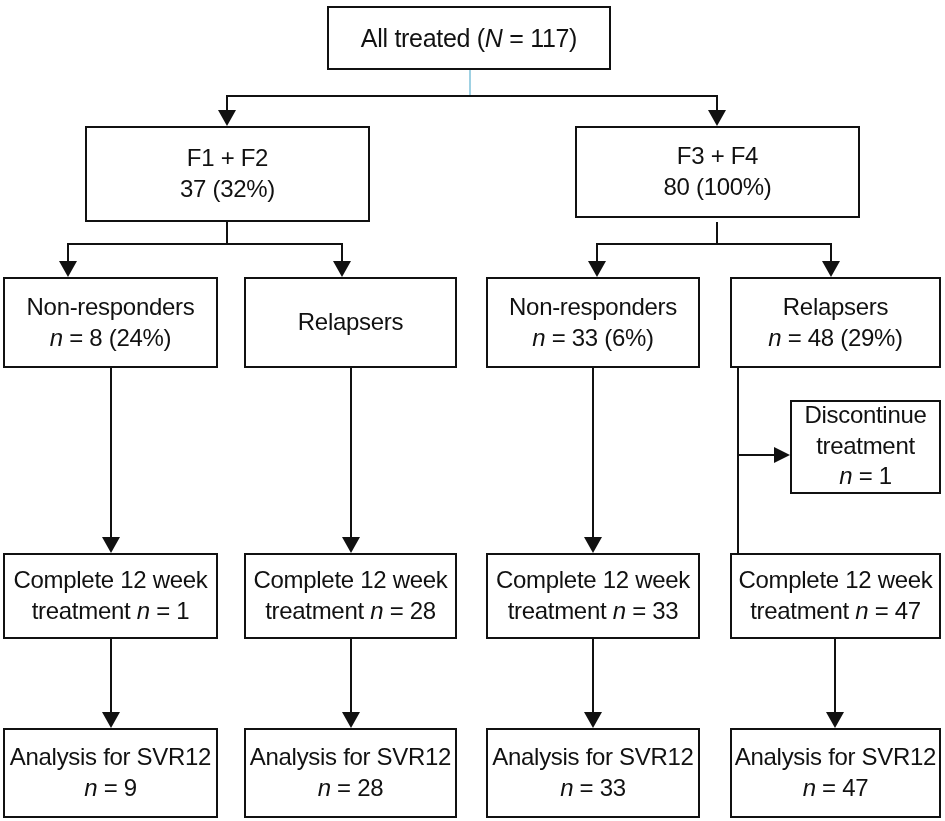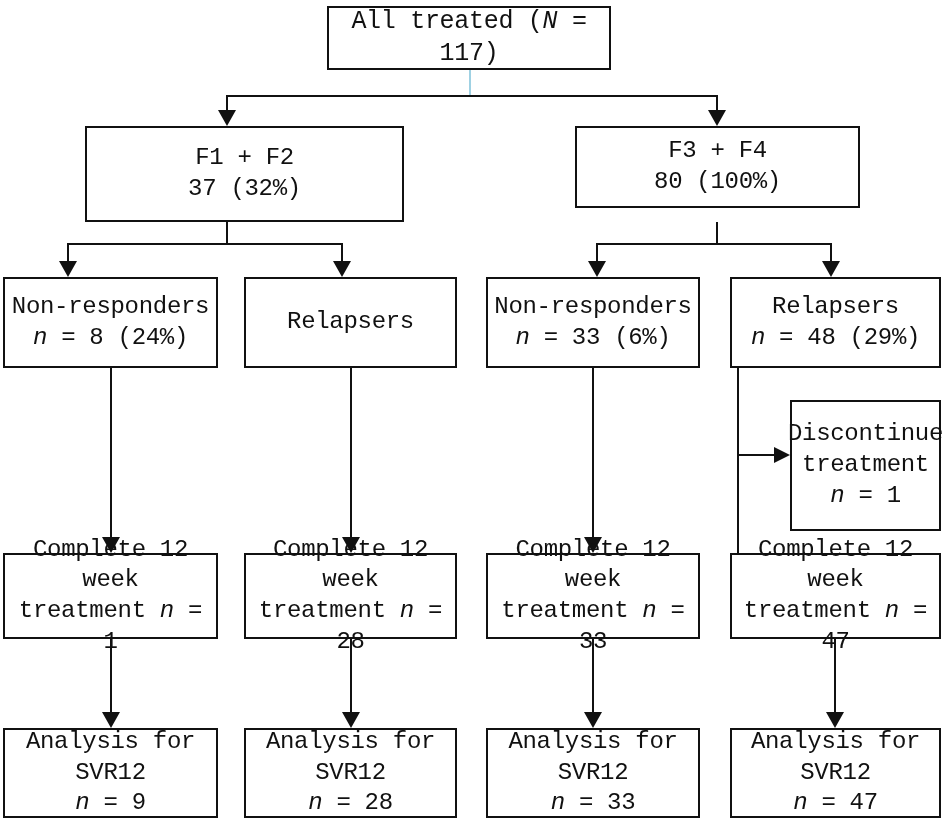--- a/index.html
+++ b/index.html
@@ -1,19 +1,19 @@
 <!DOCTYPE html>
 <html style="--ink: #111111; --accent: #9fd1e3; --bg: #ffffff;"><head>
 <meta charset="utf-8">
 <style>
   :root { --ink:#111111; --accent:#9fd1e3; --bg:#ffffff; }
   html,body { margin:0; padding:0; background:var(--bg); }
   #canvas {
     position:relative; width:945px; height:821px; background:var(--bg);
-    font-family:Liberation Mono, monospace;
+    font-family:Liberation Sans, sans-serif;
     color:var(--ink); overflow:hidden;
   }
   .box {
     position:absolute; box-sizing:border-box; border:2px solid var(--ink);
     background:var(--bg); display:flex; flex-direction:column;
     align-items:center; justify-content:center; text-align:center;
     font-size:24px; line-height:1.28; letter-spacing:-0.3px;
   }
   .box.title { font-size:25px; border-width:2.5px; }
   .it { font-style:italic; }
@@ -40,25 +40,25 @@
     <div><span>All treated (</span><span class="it">N</span><span> = 117)</span></div>
   </div>
 
   <div class="vline accent" style="left:469px; top:70px; height:26px;"></div>
   <div class="hline" style="left:226px; top:95px; width:492px;"></div>
   <div class="vline" style="left:226px; top:95px; height:17px;"></div>
   <div class="vline" style="left:716px; top:95px; height:17px;"></div>
   <div class="arrow-down" style="left:218px; top:110px;"></div>
   <div class="arrow-down" style="left:708px; top:110px;"></div>
 
-  <div class="box" style="left:85px; top:126px; width:319px; height:96px;">
+  <div class="box" style="left:85px; top:126px; width:285px; height:96px;">
     <div>F1 + F2</div>
     <div>37 (32%)</div>
   </div>
-  <div class="box" style="left:575px; top:126px; width:285px; height:82px;">
+  <div class="box" style="left:575px; top:126px; width:285px; height:92px;">
     <div>F3 + F4</div>
     <div>80 (100%)</div>
   </div>
 
   <div class="vline" style="left:226px; top:222px; height:23px;"></div>
   <div class="hline" style="left:67px; top:243px; width:276px;"></div>
   <div class="vline" style="left:67px; top:243px; height:18px;"></div>
   <div class="vline" style="left:341px; top:243px; height:18px;"></div>
   <div class="arrow-down" style="left:59px; top:261px;"></div>
   <div class="arrow-down" style="left:333px; top:261px;"></div>
@@ -89,21 +89,21 @@
   <div class="vline" style="left:110px; top:368px; height:170px;"></div>
   <div class="arrow-down" style="left:102px; top:537px;"></div>
   <div class="vline" style="left:350px; top:368px; height:170px;"></div>
   <div class="arrow-down" style="left:342px; top:537px;"></div>
   <div class="vline" style="left:592px; top:368px; height:170px;"></div>
   <div class="arrow-down" style="left:584px; top:537px;"></div>
   <div class="vline" style="left:737px; top:368px; height:185px;"></div>
 
   <div class="hline" style="left:738px; top:454px; width:38px;"></div>
   <div class="arrow-right" style="left:774px; top:447px;"></div>
-  <div class="box" style="left:790px; top:400px; width:151px; height:131px;">
+  <div class="box" style="left:790px; top:400px; width:151px; height:94px;justify-content:flex-end;">
     <div>Discontinue</div>
     <div>treatment</div>
     <div><span class="it">n</span><span> = 1</span></div>
   </div>
 
   <div class="box" style="left:3px; top:553px; width:215px; height:86px;">
     <div>Complete 12 week</div>
     <div><span>treatment </span><span class="it">n</span><span> = 1</span></div>
   </div>
   <div class="box" style="left:244px; top:553px; width:213px; height:86px;">

